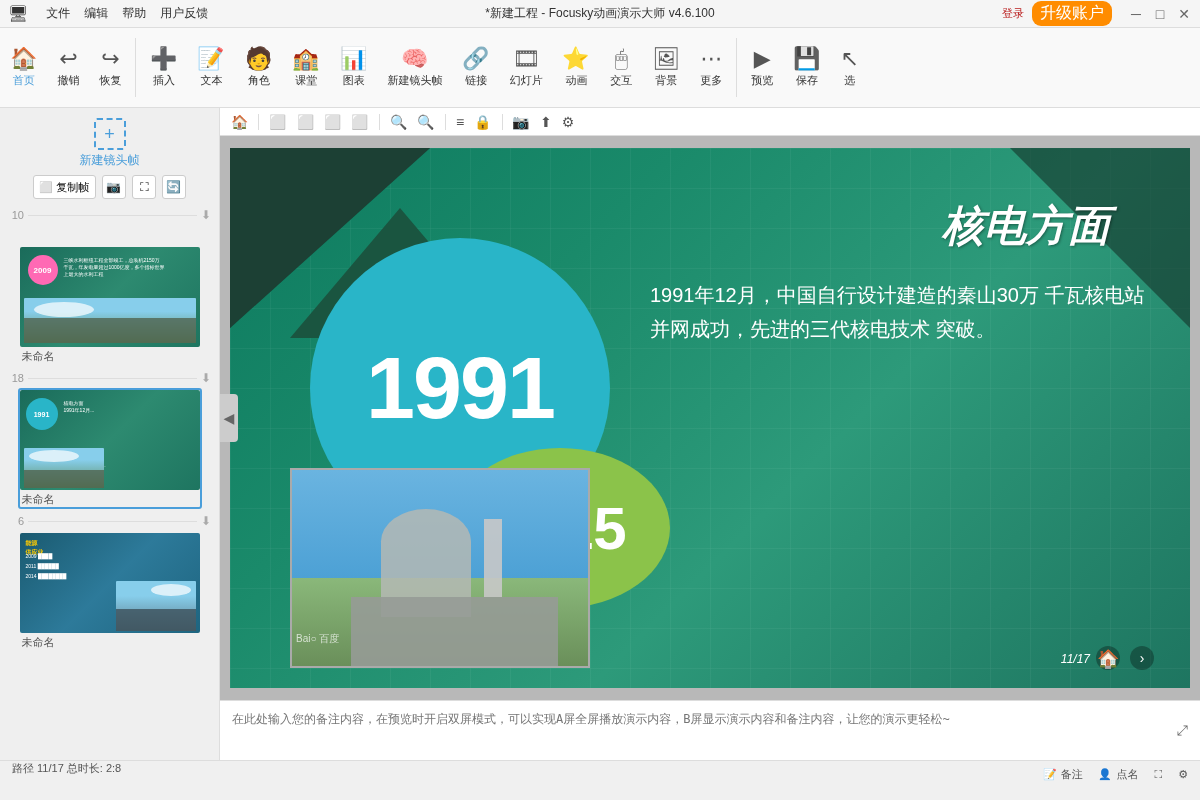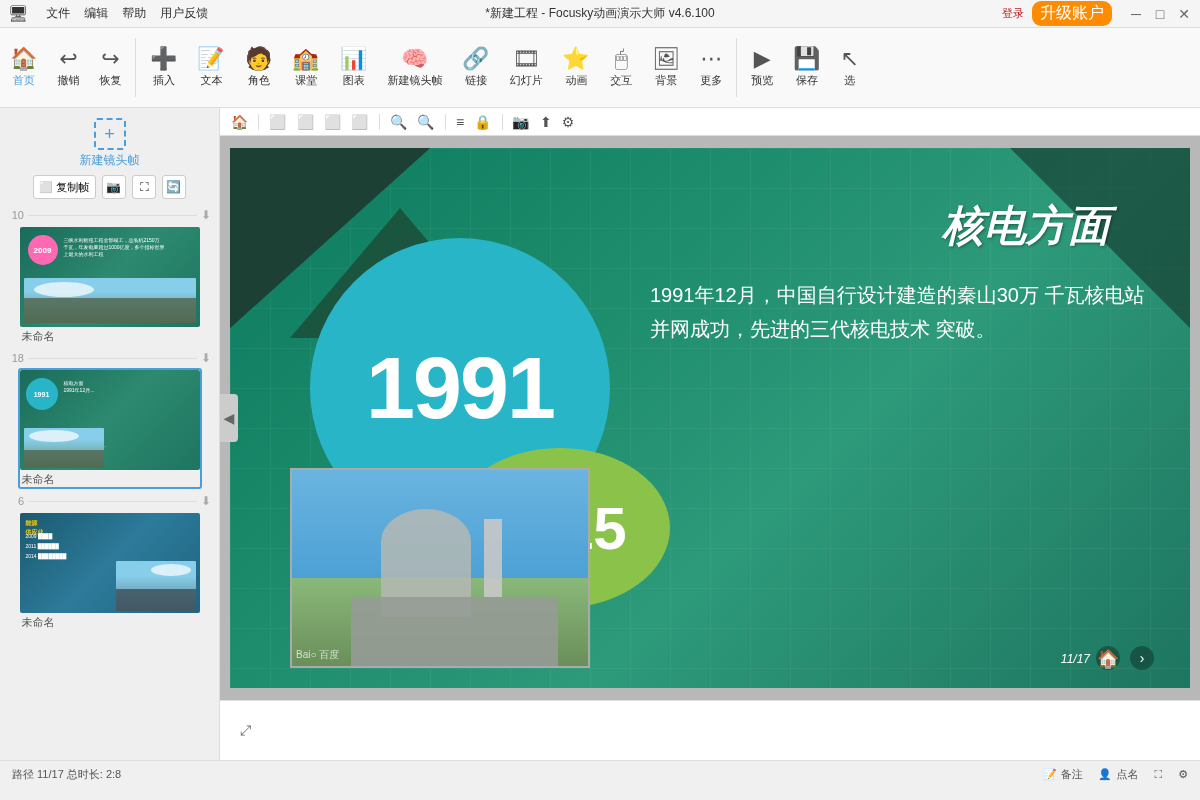--- a/index.html
+++ b/index.html
@@ -51,21 +51,21 @@
     .slide-separator { display: flex; align-items: center; width: 100%; padding: 3px 8px; gap: 4px; }
     .slide-num { font-size: 11px; color: #999; min-width: 16px; text-align: right; }
     .slide-sep-line { flex: 1; height: 1px; background: #ddd; }
     .slide-sep-icon { font-size: 12px; color: #aaa; cursor: pointer; }
     .slide-item { width: 184px; border: 2px solid transparent; border-radius: 3px; cursor: pointer; position: relative; margin-bottom: 2px; }
     .slide-item.active { border-color: #4a9eda; }
     .slide-thumb { width: 180px; height: 100px; border-radius: 2px; overflow: hidden; position: relative; }
     .slide-name { font-size: 11px; color: #555; text-align: left; padding: 2px 0 0 2px; }
 
     
-    .thumb10 { background: linear-gradient(135deg, #1a6b5a 0%, #2d8a70 50%, #1e7560 100%); }
+    .thumb10 { background: linear-gradient(135deg, #1a6b5a 0%, #2d8a70 50%, #1e7560 100%); margin-top: 20px; }
     
     .thumb11 { background: linear-gradient(135deg, #1a6b5a 0%, #2d8a70 50%, #1e7560 100%); }
     
     .thumb12 { background: linear-gradient(135deg, #1a5a70 0%, #2d7a9a 50%, #1e6580 100%); }
 
     
     #content-area { flex: 1; display: flex; flex-direction: column; }
 
     
     #canvas-toolbar {
@@ -132,21 +132,21 @@
       font-size: 60px; font-weight: bold; color: white;
     }
 
     
     .slide-photo {
       position: absolute; bottom: 20px; left: 60px;
       width: 300px; height: 200px;
       background: linear-gradient(180deg, #87ceeb 0%, #4a9fd4 40%, #8ab87a 70%, #6a8f5a 100%);
       border: 2px solid #aaa; overflow: hidden;
     }
-    .photo-watermark { position: absolute; bottom: 4px; left: 4px; font-size: 10px; color: rgba(255,255,255,0.7); margin-top: 16px; }
+    .photo-watermark { position: absolute; bottom: 20px; left: 4px; font-size: 10px; color: rgba(255,255,255,0.7); margin-top: 16px; }
 
     
     .slide-title {
       position: absolute; top: 50px; right: 80px;
       font-size: 42px; font-weight: bold; color: white;
       font-style: italic;
       text-shadow: 1px 1px 3px rgba(0,0,0,0.4);
     }
     .text-block-1 {
       position: absolute; top: 130px; right: 40px; left: 420px;
@@ -164,21 +164,21 @@
     }
     #notes-area textarea {
       flex: 1; border: none; outline: none; resize: none; font-size: 12px; color: #999;
       background: transparent; height: 40px;
     }
     .notes-expand { color: #666; cursor: pointer; font-size: 14px; margin-left: 8px; }
 
     
     #statusbar {
       width: 100%; height: 28px; background: #f0f0f0; border-top: 1px solid #ddd;
-      display: flex; align-items: center; justify-content: space-between;
+      display: flex; justify-content: space-between;
       padding: 0 12px; font-size: 11px; color: #555;
     }
     .status-right { display: flex; align-items: center; gap: 16px; }
     .status-btn { display: flex; align-items: center; gap: 4px; cursor: pointer; }
 
     
     .thumb-content { width: 100%; height: 100%; position: relative; }
     .t10-circle { position: absolute; top: 8px; left: 8px; width: 30px; height: 30px; border-radius: 50%; background: #ff69b4; display: flex; align-items: center; justify-content: center; font-size: 8px; font-weight: bold; color: white; }
     .t10-text { position: absolute; top: 10px; left: 44px; font-size: 6px; color: white; line-height: 1.3; }
     .t10-img { position: absolute; bottom: 4px; left: 4px; right: 4px; height: 45px; background: linear-gradient(180deg, #87ceeb 30%, #5a8a5a 100%); border-radius: 1px; }
@@ -464,20 +464,21 @@
 
         <div class="nav-info">11/17</div>
         <div class="nav-arrow nav-prev">‹</div>
         <div class="nav-arrow nav-next">›</div>
         <div style="position:absolute;bottom:18px;right:70px;color:white;cursor:pointer;font-size:18px;">🏠</div>
       </div>
 
     </div>
 
     <div id="notes-area">
+      <textarea placeholder="在此处输入您的备注内容，在预览时开启双屏模式，可以实现A屏全屏播放演示内容，B屏显示演示内容和备注内容，让您的演示更轻松~" style=""></textarea>
       <div class="notes-expand">⤢</div>
     </div>
 
   </div>
 </div>
 
 <div id="statusbar">
   <span>路径 11/17  总时长: 2:8</span>
   <div class="status-right">
     <div class="status-btn">

